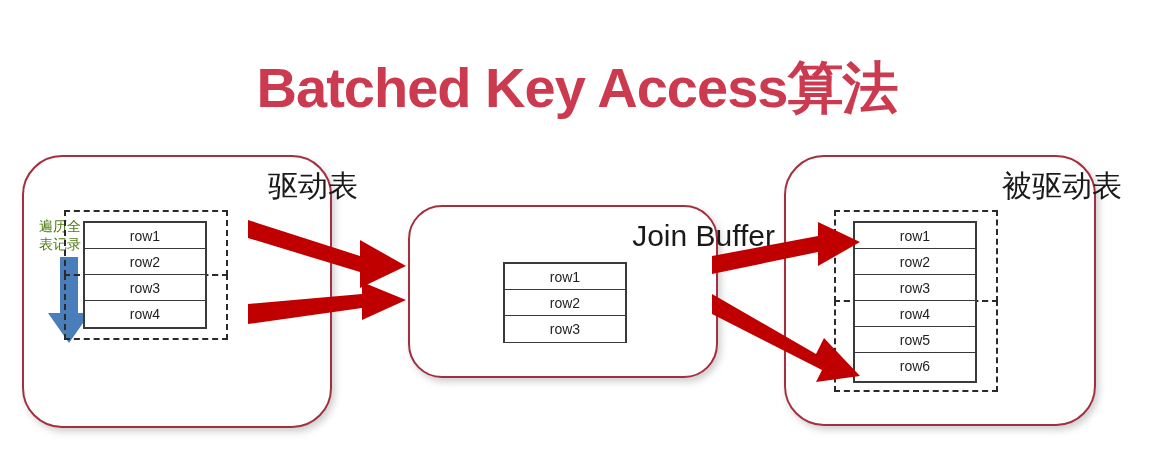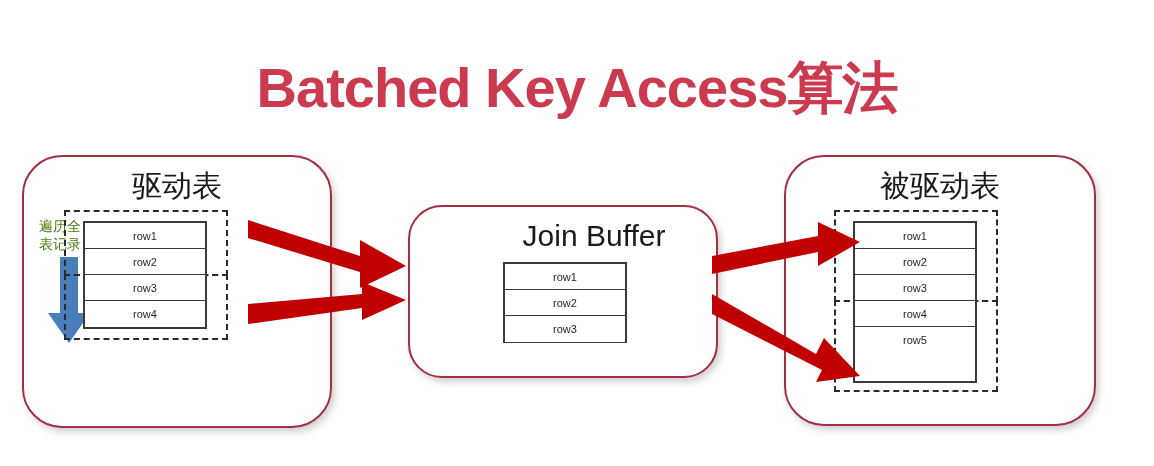--- a/index.html
+++ b/index.html
@@ -61,23 +61,24 @@
     top: 155px;
     width: 312px;
     height: 271px;
     border-radius: 40px;
   }
 
   
   .box-caption {
     position: absolute;
     width: 100%;
-    text-align: center;
+    text-align: right;
     color: #1a1a1a;
     white-space: nowrap;
+    padding-left: 28px;
   }
   #caption-driving {
     top: 12px;
     font-size: 30px;
     line-height: 34px;
   }
   #caption-joinbuffer {
     top: 12px;
     font-size: 30px;
     line-height: 34px;
@@ -96,21 +97,21 @@
     border: 2px solid #3a3a3a;
     box-sizing: border-box;
     background: #ffffff;
     z-index: 3;
   }
   .rowcell {
     box-sizing: border-box;
     border-bottom: 1.6px solid #3a3a3a;
     text-align: center;
     color: #1f1f1f;
-    font-size: 11px;
+    font-size: 14px;
     display: flex;
     align-items: center;
     justify-content: center;
     background: #ffffff;
   }
   .rowcell:last-child {
     border-bottom: none;
   }
 
   #table-driving {
@@ -240,20 +241,21 @@
 
     <div class="dashgroup" id="dash-driven-a"></div>
     <div class="dashgroup" id="dash-driven-b"></div>
 
     <div class="rowtable" id="table-driven">
       <div class="rowcell">row1</div>
       <div class="rowcell">row2</div>
       <div class="rowcell">row3</div>
       <div class="rowcell">row4</div>
       <div class="rowcell">row5</div>
+      <div class="rowcell">row6</div>
     </div>
   </div>
 
   <svg class="block-arrow" id="arrow-l1" viewBox="0 0 158 72">
     <polygon points="0,2 112,38 112,22 158,48 112,70 112,54 0,20" fill="#c00000"></polygon>
   </svg>
 
   <svg class="block-arrow" id="arrow-l2" viewBox="0 0 158 48">
     <polygon points="0,22 114,12 114,0 158,18 114,38 114,26 0,42" fill="#c00000"></polygon>
   </svg>

